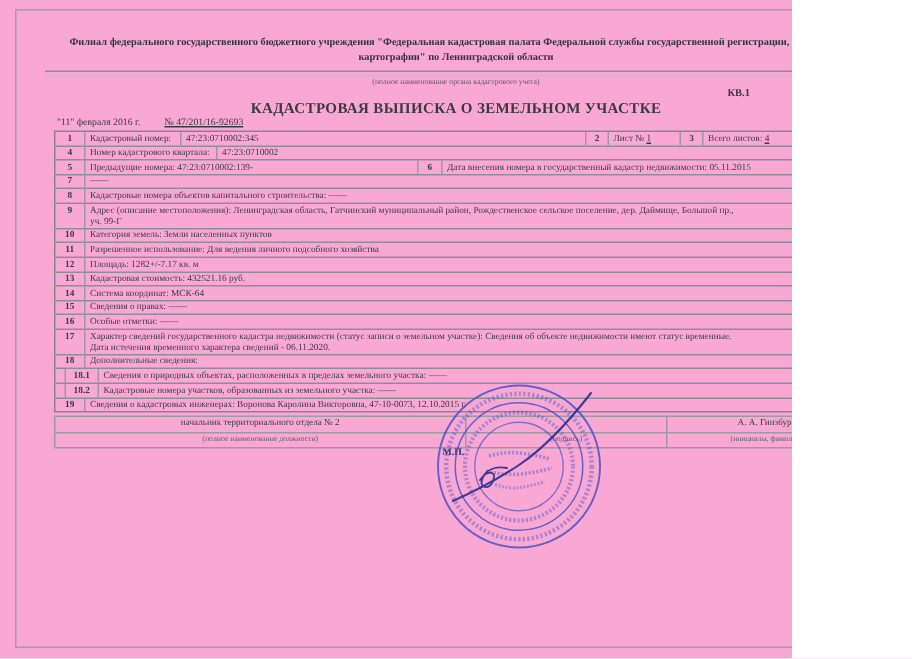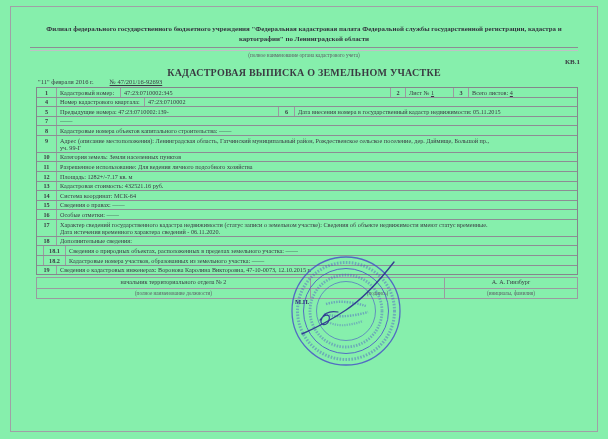--- a/index.html
+++ b/index.html
@@ -1,16 +1,16 @@
 <!DOCTYPE html>
 <html><head>
 <meta charset="utf-8">
 <style>
   html,body{margin:0;padding:0;background:#fff;}
-  .canvas{position:relative;width:608px;height:439px;background:#86efac;
+  .canvas{position:relative;width:528px;height:439px;background:#f9a8d4;
           font-family:"Liberation Serif", serif;color:#3a3a42;overflow:hidden;}
   .page-border{position:absolute;left:10px;top:6px;width:586px;height:424px;
                border:1px solid #a0a0a6;}
   .org{position:absolute;left:46px;top:24px;width:516px;text-align:center;
        font-weight:bold;font-size:6.9px;line-height:1.4;color:#34343e;}
   .rule1{position:absolute;left:30px;top:47px;width:548px;height:1px;background:#8d8d94;}
   .rule2{position:absolute;left:30px;top:49.5px;width:548px;height:1px;background:#c0c0c6;}
   .org-caption{position:absolute;left:0;top:51.5px;width:608px;text-align:center;
                font-size:5.2px;color:#5c5c64;}
   .form-code{position:absolute;right:28px;top:58px;font-size:7px;font-weight:bold;}

